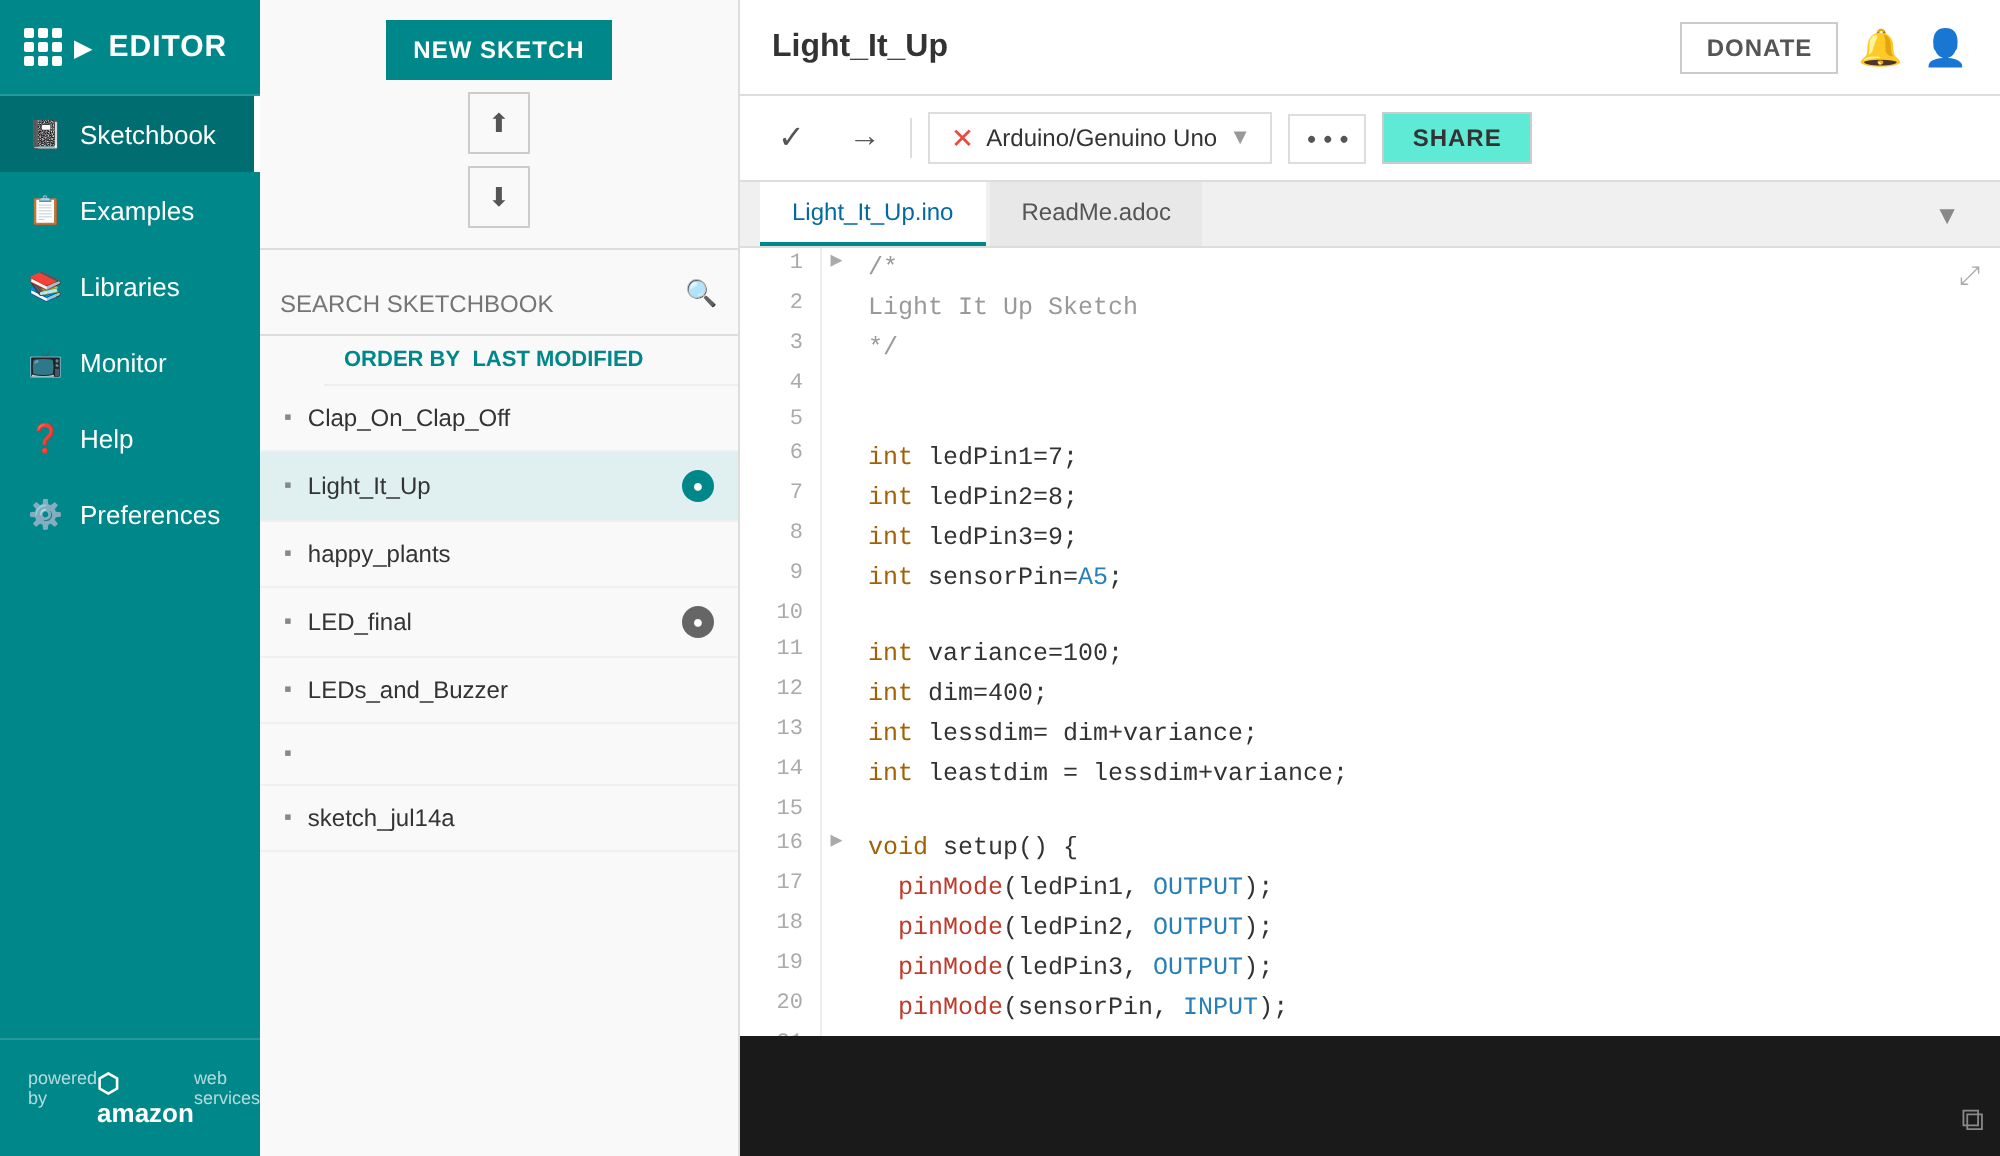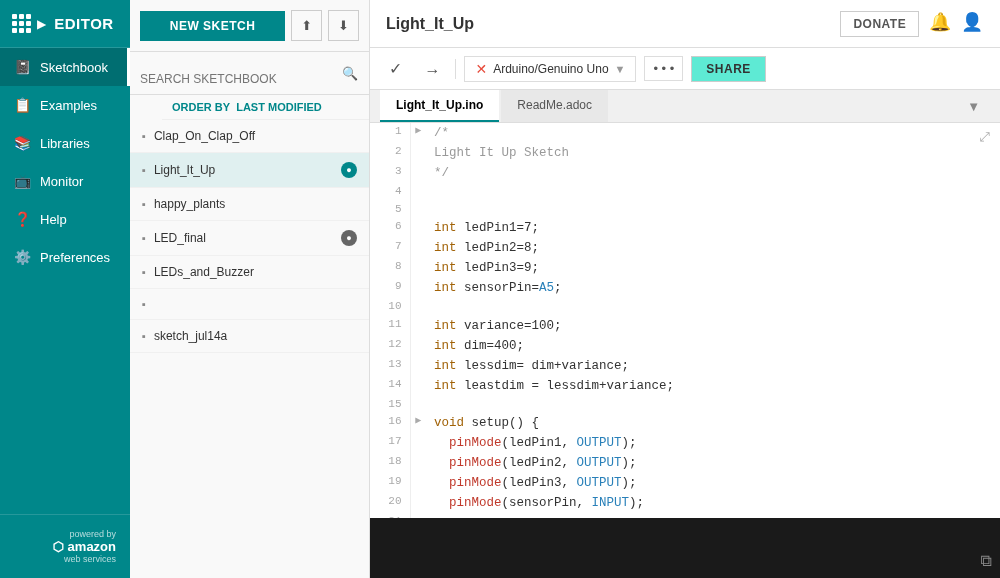--- a/index.html
+++ b/index.html
@@ -61,22 +61,22 @@
       transition: background 0.15s;
     }
     .nav-item.active { background: rgba(0,0,0,0.18); border-right: 3px solid white; }
     .nav-icon { font-size: 14px; width: 18px; text-align: center; }
     .sidebar-footer {
       padding: 14px;
       border-top: 1px solid rgba(255,255,255,0.15);
     }
     .aws-logo {
       display: flex;
-      flex-direction: column;
-      align-items: flex-end;
+      flex-direction: row;
+      align-items: flex-start;
     }
     .aws-powered { font-size: 9px; color: rgba(255,255,255,0.7); }
     .aws-text { font-size: 13px; font-weight: bold; color: white; }
     .aws-sub { font-size: 9px; color: rgba(255,255,255,0.7); }
 
     
     .sketchbook-panel {
       width: 240px;
       background: #f9f9f9;
       border-right: 1px solid #ddd;
@@ -84,20 +84,21 @@
       flex-direction: column;
       height: 578px;
       flex-shrink: 0;
     }
     .sketchbook-toolbar {
       padding: 10px;
       display: flex;
       align-items: center;
       gap: 6px;
       border-bottom: 1px solid #ddd;
+      flex-direction: column;
     }
     .btn-new-sketch {
       background: #00878a;
       color: white;
       border: none;
       padding: 8px 14px;
       font-size: 12px;
       font-weight: bold;
       cursor: pointer;
       letter-spacing: 0.5px;
@@ -203,21 +204,21 @@
       padding: 5px 12px;
       font-size: 12px;
       font-weight: bold;
       color: #555;
       cursor: pointer;
       letter-spacing: 0.5px;
     }
     .topbar-icons {
       display: flex;
       gap: 10px;
-      align-items: flex-start;
+      align-items: center;
     }
     .topbar-icon {
       font-size: 18px;
       color: #666;
       cursor: pointer;
     }
 
     .editor-toolbar {
       background: white;
       border-bottom: 1px solid #ddd;
@@ -278,23 +279,22 @@
       padding: 8px 16px;
       font-size: 12px;
       color: #555;
       cursor: pointer;
       border-bottom: 2px solid transparent;
       background: #e8e8e8;
       margin-right: 2px;
     }
     .tab.active {
       background: white;
-      color: #000000;
+      color: #0369a1;
       border-bottom: 2px solid #00878a;
-      font-weight: bold;
     }
     .tab-more {
       margin-left: auto;
       padding: 6px 10px;
       cursor: pointer;
       color: #888;
     }
 
     .code-area {
       flex: 1;

